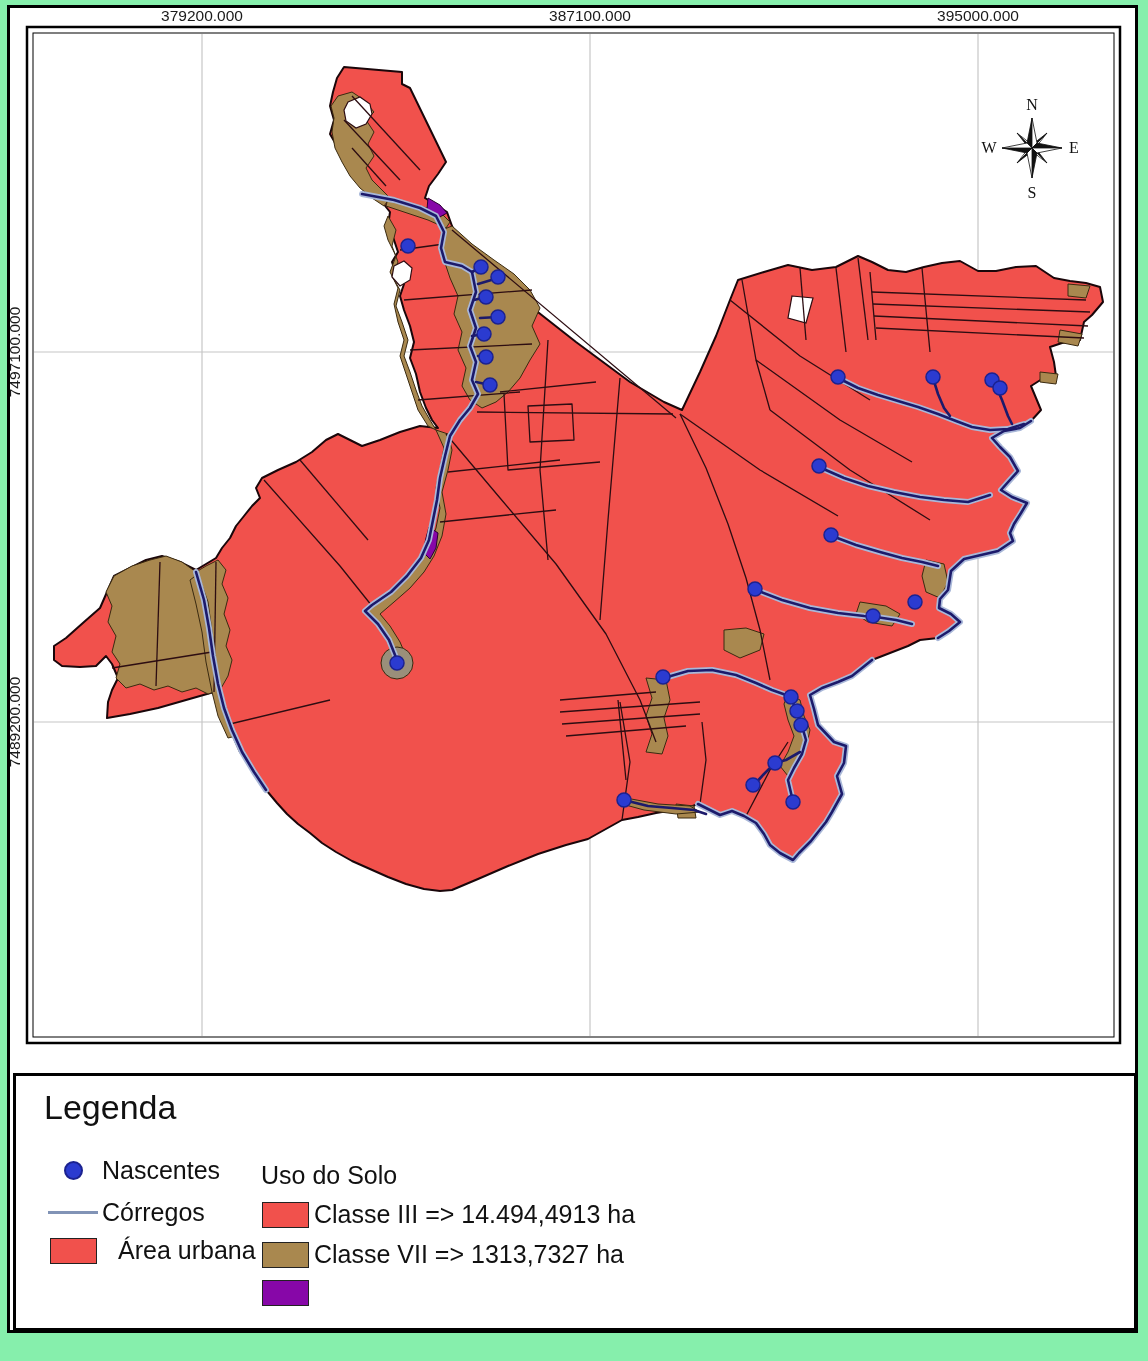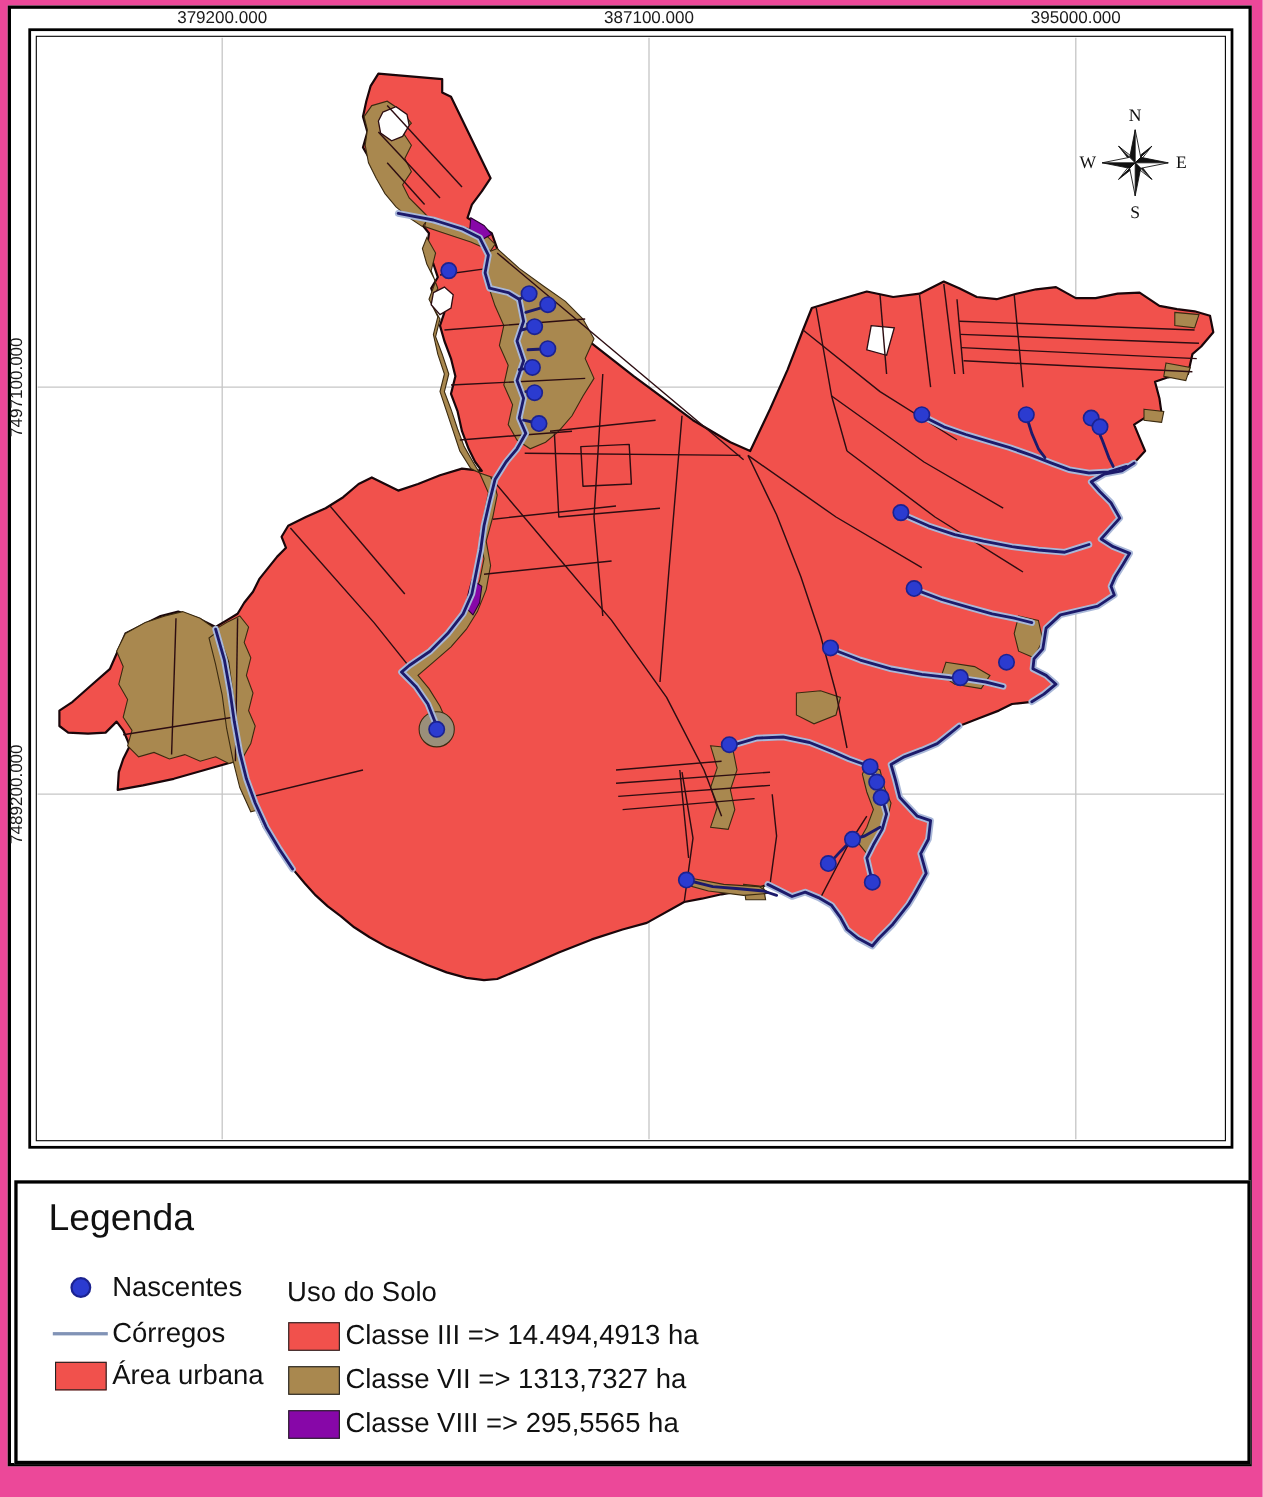--- a/index.html
+++ b/index.html
@@ -1,17 +1,17 @@
 <!DOCTYPE html>
 <html style="--classe-iii: #f1514c; --classe-vii: #a9884f; --classe-viii: #8707a8; --stream: #1c1a6b; --stream-halo: #a9b8d9; --spring-dot: #2b3bd0; --spring-ring: #1b2290; --parcel-line: #2d0d12; --boundary: #1a060a; --gridline: #c6c6c6; --corregos-symbol: #8193b6;"><head>
 <meta charset="utf-8">
 <style>
   html,body{margin:0;padding:0;background:#ffffff;}
   .sheet{
-    position:relative;width:1148px;height:1361px;background:#ec4899;
+    position:relative;width:1148px;height:1361px;background:#86efac;
     font-family:"Liberation Sans",sans-serif;overflow:hidden;
   }
   .outer-border{
     position:absolute;left:7px;top:5px;width:1131px;height:1328px;
     border:3px solid #000;box-sizing:border-box;background:#fff;
   }
   .map-svg{position:absolute;left:0;top:0;}
   
   .cls3{fill:var(--classe-iii);}
   .cls7{fill:var(--classe-vii);stroke:#3a2a10;stroke-width:1;}
@@ -286,21 +286,21 @@
           <span class="dot-sym" style="border: 2px solid rgb(27, 34, 144); background: rgb(43, 59, 208);"></span>
         </span>
       <span>Nascentes</span>
     </div>
     <div class="lg-row" style="left:28px;top:122px;align-items:center;">
       <span class="sym-cell">
           <span class="line-sym" style="background: rgb(129, 147, 182);"></span>
         </span>
       <span>Córregos</span>
     </div>
-    <div class="lg-row" style="left:28px;top:160px;">
+    <div class="lg-row" style="left:28px;top:160px;gap:16px;">
       <span class="sym-cell">
           <span class="swatch" style="background: rgb(241, 81, 76);"></span>
         </span>
       <span>Área urbana</span>
     </div>
 
     <div class="uso-title">Uso do Solo</div>
     <div class="lg-row" style="left:240px;top:124px;justify-content:center;">
       <span class="sym-cell">
           <span class="swatch" style="background: rgb(241, 81, 76);"></span>
@@ -310,16 +310,15 @@
     <div class="lg-row" style="left:240px;top:164px;">
       <span class="sym-cell">
           <span class="swatch" style="background: rgb(169, 136, 79);"></span>
         </span>
       <span>Classe VII =&gt; 1313,7327 ha</span>
     </div>
     <div class="lg-row" style="left:240px;top:204px;">
       <span class="sym-cell">
           <span class="swatch" style="background: rgb(135, 7, 168);"></span>
         </span>
-      <span>Classe VIII =&gt; 295,5565 ha</span>
     </div>
   </div>
 </div>
 
 </body></html>

